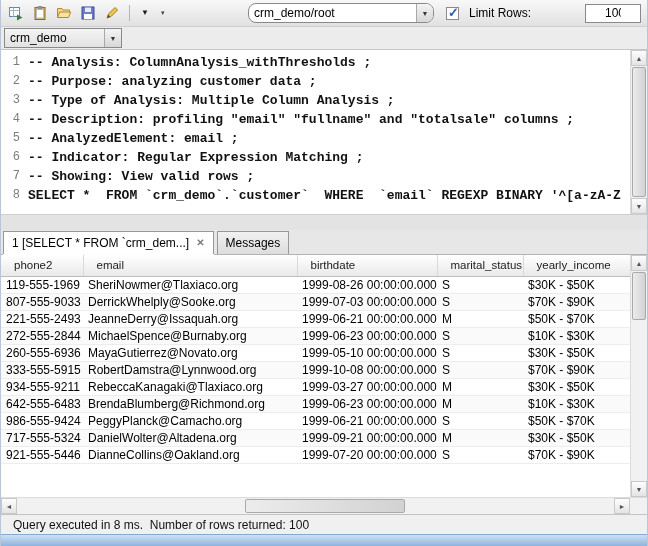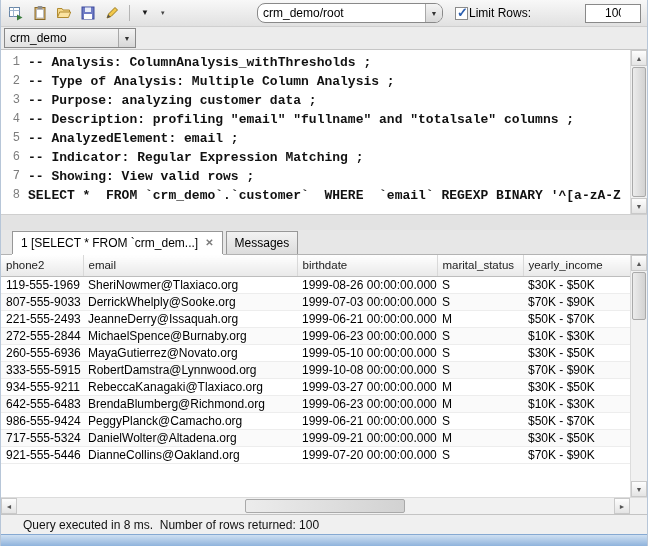--- a/index.html
+++ b/index.html
@@ -15,24 +15,24 @@
   .drop-arrow{font-size:8px;color:#1a1a1a;margin:0 5px;line-height:22px;}
   .drop-arrow.small{font-size:7px;color:#444;}
 
   
   .combo{height:20px;background:#fff;border:1px solid #898989;display:flex;align-items:center;overflow:hidden;}
   .combo .ct{flex:1;padding:0 5px;white-space:nowrap;overflow:hidden;}
   .combo .cb{width:17px;align-self:stretch;background:linear-gradient(#f4f4f4,#d7d7d7);
              border-left:1px solid #a8a8a8;display:flex;align-items:center;justify-content:center;}
   .combo .cb::after{content:"▼";font-size:7px;color:#333;}
   .conn-combo{width:186px;margin-left:auto;border-radius:8px;}
-  .catalog-combo{width:132px;}
+  .catalog-combo{width:118px;}
   .catalog-combo .ct{background:linear-gradient(#f4f4f4,#e2e2e2);align-self:stretch;line-height:18px;}
 
-  .chk-wrap{display:flex;align-items:center;margin-left:10px;gap:1px;}
+  .chk-wrap{display:flex;align-items:center;margin-left:10px;gap:10px;}
   .checkbox{width:13px;height:13px;background:#fff;border:1px solid #8a8a8a;position:relative;}
   .checkbox.checked::after{content:"✓";position:absolute;left:1px;top:-3px;font-size:13px;font-weight:bold;color:#2b5fb0;}
   .limit-field{width:56px;height:19px;background:#fff;border:1px solid #898989;padding:0 19px;
                font-family:"Liberation Sans",sans-serif;font-size:12px;margin-left:52px;}
 
   
   .tb2{height:23px;flex:0 0 23px;display:flex;align-items:center;padding:0 3px;background:#ececec;
        border-bottom:1px solid #c6c6c6;}
 
   
@@ -56,49 +56,49 @@
   .sb-thumb{position:absolute;left:1px;right:1px;background:linear-gradient(90deg,#ececec,#d2d2d2);
             border:1px solid #a9a9a9;border-radius:2px;}
   .editor-thumb{top:1px;bottom:1px;}
   .table-thumb{top:1px;height:48px;}
 
   
   .sash{height:16px;flex:0 0 16px;background:#e3e3e3;border-top:1px solid #cfcfcf;}
 
   
   .tabbar{height:25px;flex:0 0 25px;background:#e7e7e7;display:flex;align-items:flex-end;
-          padding-left:11px;border-bottom:1px solid #b3b3b3;}
+          padding-left:2px;border-bottom:1px solid #b3b3b3;}
   .tab{height:23px;display:flex;align-items:center;padding:0 8px;border:1px solid #979797;border-bottom:none;
        background:linear-gradient(#f2f2f2,#dcdcdc);margin-right:3px;white-space:nowrap;font-size:12px;}
   .tab.active{background:#fff;box-shadow:0 1px 0 #fff;}
   .tab-close{margin-left:7px;color:#7a7a7a;font-size:10px;font-weight:bold;line-height:10px;}
   .tab-close::after{content:"✕";}
 
   
   .results{flex:1;display:flex;background:#fff;overflow:hidden;}
   .tablewrap{flex:1;overflow:hidden;}
   table{border-collapse:collapse;table-layout:fixed;width:631px;}
   col.c1{width:82px;}col.c2{width:214px;}col.c3{width:140px;}col.c4{width:86px;}col.c5{width:109px;}
   th{height:21px;background:linear-gradient(#ffffff,#e9e9e9);border-right:1px solid #d9d9d9;
-     border-bottom:1px solid #bdbdbd;font-weight:normal;text-align:left;padding:0 5px;
+     border-bottom:1px solid #bdbdbd;font-weight:normal;text-align:left;padding:0 13px;
      font-size:11.5px;color:#222;overflow:hidden;white-space:nowrap;}
   td{height:17px;padding:0 5px;border-bottom:1px solid #ededed;font-size:12px;
      white-space:nowrap;overflow:hidden;color:#000;}
   tbody tr:nth-child(even) td{background:#fafafa;}
 
   
   .hrow{height:17px;flex:0 0 17px;display:flex;background:#f1f1f1;border-top:1px solid #dcdcdc;}
   .hsb{flex:1;display:flex;}
   .hsb .sb-btn{width:16px;height:100%;flex:0 0 16px;}
   .h-thumb{top:1px;bottom:1px;left:228px;width:160px;}
   .corner{width:17px;flex:0 0 17px;background:#f1f1f1;}
 
   
   .status{height:20px;flex:0 0 20px;background:#f0f0f0;border-top:1px solid #c4c4c4;
-          display:flex;align-items:center;padding:0 22px;}
+          display:flex;align-items:center;padding:0 12px;}
   .status span{white-space:pre;font-size:12px;color:#111;}
   .bluebar{height:12px;flex:0 0 12px;background:linear-gradient(#cfe0f2,#8fb3dc);border-top:1px solid #86a9d2;}
 </style>
 </head>
 <body>
 
 <div class="window">
 
   <div class="tb1">
     <span class="icon-btn">
@@ -163,22 +163,22 @@
         <div class="ln">2</div>
         <div class="ln">3</div>
         <div class="ln">4</div>
         <div class="ln">5</div>
         <div class="ln">6</div>
         <div class="ln">7</div>
         <div class="ln">8</div>
       </div>
     <div class="code">
         <div class="cl">-- Analysis: ColumnAnalysis_withThresholds ;</div>
+        <div class="cl">-- Purpose: analyzing customer data ;</div>
         <div class="cl">-- Type of Analysis: Multiple Column Analysis ;</div>
-        <div class="cl">-- Purpose: analyzing customer data ;</div>
         <div class="cl">-- Description: profiling "email" "fullname" and "totalsale" columns ;</div>
         <div class="cl">-- AnalyzedElement: email ;</div>
         <div class="cl">-- Indicator: Regular Expression Matching ;</div>
         <div class="cl">-- Showing: View valid rows ;</div>
         <div class="cl">SELECT *  FROM `crm_demo`.`customer`  WHERE  `email` REGEXP BINARY '^[a-zA-Z</div>
       </div>
     <div class="vsb">
       <span class="sb-btn sb-up"></span>
       <span class="sb-track">
           <span class="sb-thumb editor-thumb"></span>

